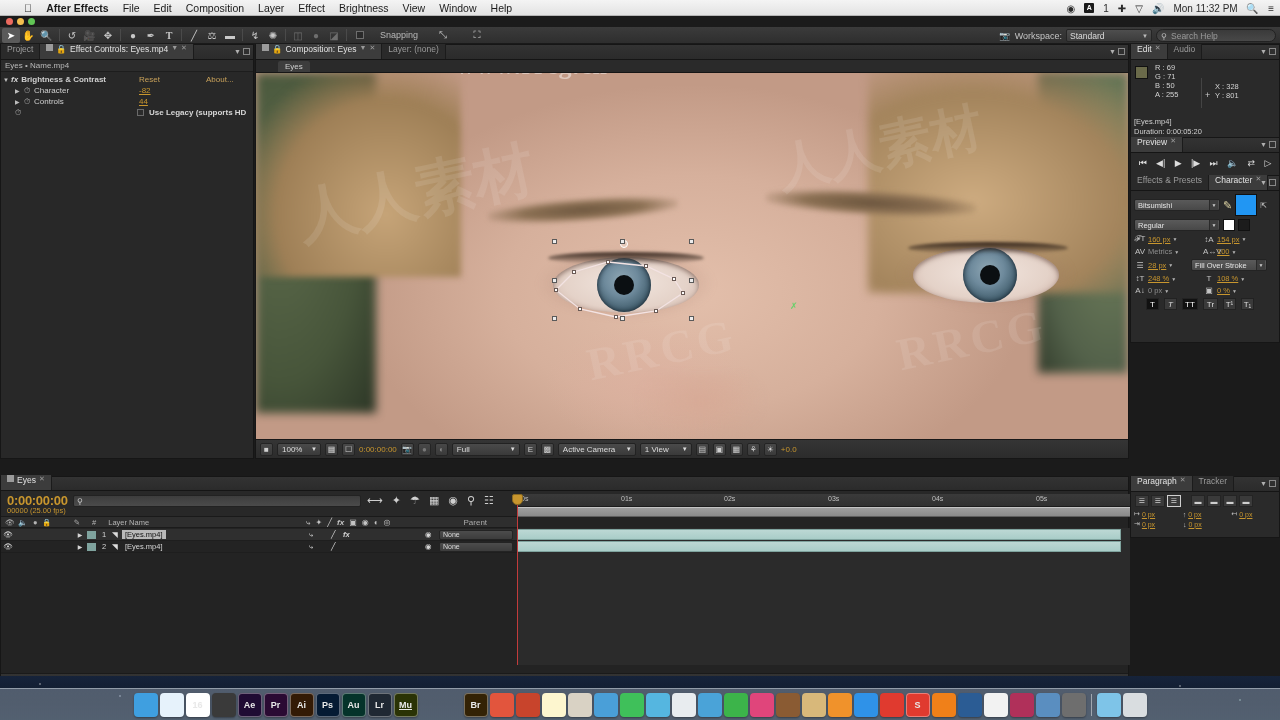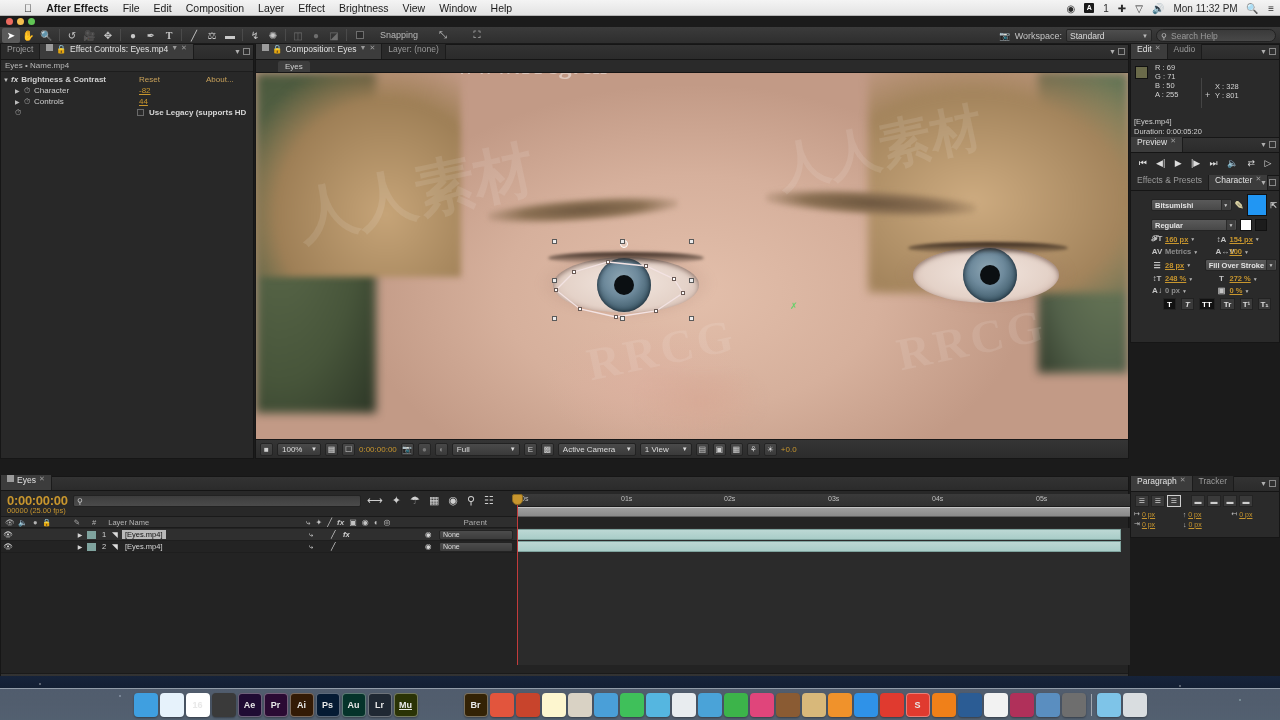--- a/index.html
+++ b/index.html
@@ -166,21 +166,21 @@
   .xyCol{ position:absolute; left:84px; top:22px; font-size:7.5px;color:#d2d2d2;line-height:9px;}
   .plusIc{ position:absolute;left:74px;top:31px;font-size:9px;color:#ccc;}
   .vline{position:absolute;left:70px;top:18px;width:1px;height:30px;background:#444;}
   .infoMeta{ position:absolute; left:3px; top:57px; font-size:7.5px;color:#cfcfcf;line-height:9.5px;}
 
   #previewPanel{ left:1130px; top:137px; width:150px; height:41px; background:#2a2a2a;}
   .prevBtns{ display:flex; align-items:center; justify-content:space-around;
     height:20px; padding:0 3px; color:#dcdcdc; font-size:9px;}
 
   #charPanel{ left:1130px; top:175px; width:150px; height:168px; background:#2a2a2a;}
-  .chBody{ padding:3px 2px 0 20px; font-size:7.5px; color:#c9c9c9;font-weight:bold;}
+  .chBody{ padding:3px 2px 0 3px; font-size:7.5px; color:#c9c9c9;}
   .chRow{ display:flex; align-items:center; gap:3px; margin-bottom:3px; position:relative;}
   .chSelect{ height:12px; background:linear-gradient(#5a5a5a,#484848); border:1px solid #232323;
     border-radius:2px; display:flex; align-items:center; padding:0 11px 0 3px;
     font-size:7.5px; color:#e3e3e3; position:relative;}
   .chSelect .ar{ position:absolute;right:1px;top:0;width:9px;height:10px;
     background:#3e3e3e;border-left:1px solid #2a2a2a;font-size:5px;color:#ccc;
     display:flex;align-items:center;justify-content:center;}
   .colorBig{ width:22px;height:22px;background:#2196f3;border:1px solid #111;}
   .colorSm{ width:12px;height:12px;background:#fff;border:1px solid #111;}
   .chField{ display:flex;align-items:center;gap:2px;width:66px;}
@@ -633,21 +633,21 @@
         </span>
       </div>
       <div class="chRow">
         <span class="chField">
           <span class="chIcon">↕T</span>
           <span class="chVal">248 %</span>
           <span class="chArr">▼</span>
         </span>
         <span class="chField">
           <span class="chIcon">T</span>
-          <span class="chVal">272 %</span>
+          <span class="chVal">108 %</span>
           <span class="chArr">▼</span>
         </span>
       </div>
       <div class="chRow">
         <span class="chField">
           <span class="chIcon">A↓</span>
           <span class="chVal dim">0 px</span>
           <span class="chArr">▼</span>
         </span>
         <span class="chField">

